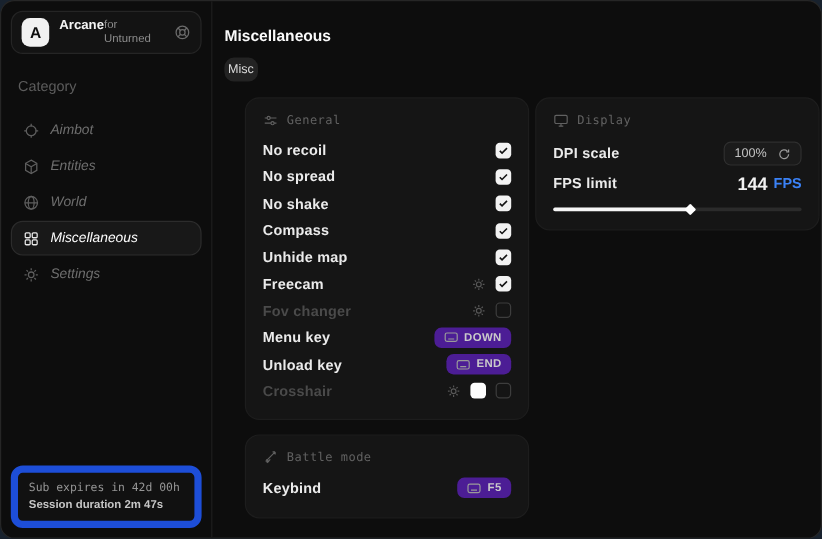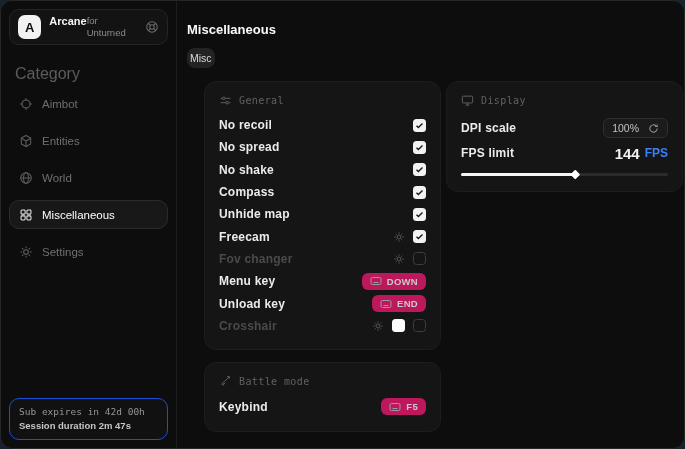--- a/index.html
+++ b/index.html
@@ -10,29 +10,29 @@
   
   .sidebar{width:176px;min-width:176px;border-right:1px solid #1e1e1e;display:flex;flex-direction:column;box-sizing:border-box;}
   .brand-card{margin:8px;border:1px solid #252525;background:#131313;border-radius:10px;
     padding:5px 8px;display:flex;align-items:center;gap:8px;}
   .logo{width:24px;height:24px;background:#f2f2f2;border-radius:7px;color:#101010;
     font-weight:bold;font-size:13px;display:grid;place-items:center;}
   .brand-text{display:flex;flex-direction:row;line-height:1.25;}
   .brand-title{font-size:11px;font-weight:700;color:#f5f5f5;}
   .brand-sub{font-size:9.5px;color:#8c8c8c;}
   .brand-icon{margin-left:auto;color:#6b6b6b;}
-  .cat-label{margin:12px 14px 6px;font-size:16px;color:#5c5c5c;}
-  .side-list{padding:0 8px;display:flex;flex-direction:column;gap:8px;}
+  .cat-label{margin:12px 14px 15px;font-size:12px;color:#5c5c5c;}
+  .side-list{padding:0 8px;display:flex;flex-direction:column;gap:1px;font-style:italic;}
   .side-item{height:27px;display:flex;align-items:center;gap:9px;padding:0 9px;border-radius:10px;
     color:#6f6f6f;font-size:11.5px;border:1px solid transparent;cursor:default;}
   .side-item .sicon{color:#5e5e5e;}
   .side-item.active{background:#181818;border-color:#2c2c2c;color:#fdfdfd;}
   .side-item.active .sicon{color:#e8e8e8;}
   .side-spacer{flex:1;}
-  .sub-card{margin:8px;border:1px solid #1d4ed8;background:#111;border-radius:10px;padding:6px 9px;line-height:1.5;}
+  .sub-card{margin:8px;border:6px solid #1d4ed8;background:#111;border-radius:10px;padding:6px 9px;line-height:1.5;}
   .sub-line1{font-family:"DejaVu Sans Mono",monospace;font-size:9.5px;color:#969696;white-space:nowrap;}
   .sub-line2{font-size:9.5px;font-weight:700;color:#c6c6c6;white-space:nowrap;}
   
   .main{flex:1;padding:14px 13px 0 10px;box-sizing:border-box;}
   .page-title{margin:7px 0 0;font-size:13px;font-weight:700;color:#fafafa;}
   .chip{display:inline-block;margin-top:11px;background:#232323;color:#dadada;font-size:10.5px;
     padding:4px 3px;border-radius:8px;}
   .cols{display:flex;gap:5px;margin-top:13px;align-items:flex-start;margin-left:17px;}
   .col{width:237px;min-width:237px;display:flex;flex-direction:column;gap:12px;}
   .panel{background:#151515;border:1px solid #1d1d1d;border-radius:12px;padding:10px 14px 12px;box-sizing:border-box;}
@@ -41,21 +41,21 @@
   .row{height:22.3px;display:flex;align-items:center;justify-content:space-between;}
   .row.tall{height:24px;}
   .rlabel{font-size:12px;font-weight:600;color:#ebebeb;letter-spacing:.2px;}
   .row.dim .rlabel{color:#4a4a4a;}
   .rctrl{display:flex;align-items:center;gap:8px;}
   .row-gear{color:#575757;}
   .checkbox{width:13px;height:13px;border-radius:3.5px;box-sizing:border-box;display:grid;place-items:center;}
   .checkbox.checked{background:#f2f2f2;}
   .checkbox.unchecked{border:1.5px solid #3d3d3d;background:transparent;}
   .swatch{width:13px;height:13px;border-radius:3.5px;background:#fdfdfd;}
-  .keybtn{display:flex;align-items:center;gap:5px;background:#be185d;border-radius:6px;
+  .keybtn{display:flex;align-items:center;gap:5px;background:#4c1d95;border-radius:6px;
     padding:3px 8px;color:#cacaca;font-size:9.5px;font-weight:600;letter-spacing:.3px;text-align:center;}
   .keybtn .kicon{color:#9a9a9a;}
   
   .dpi-row{height:28px;}
   .dpi-input{display:flex;align-items:center;gap:9px;background:#1b1b1b;border:1px solid #2f2f2f;
     border-radius:6px;padding:3px 8px;color:#c2c2c2;font-size:10.5px;}
   .dpi-input .ricon{color:#9c9c9c;}
   .fps-val{font-size:15px;font-weight:700;color:#f2f2f2;}
   .fps-unit{font-size:12px;font-weight:700;color:#3b82f6;margin-left:4px;}
   .slider{position:relative;height:10px;margin-top:5px;}

